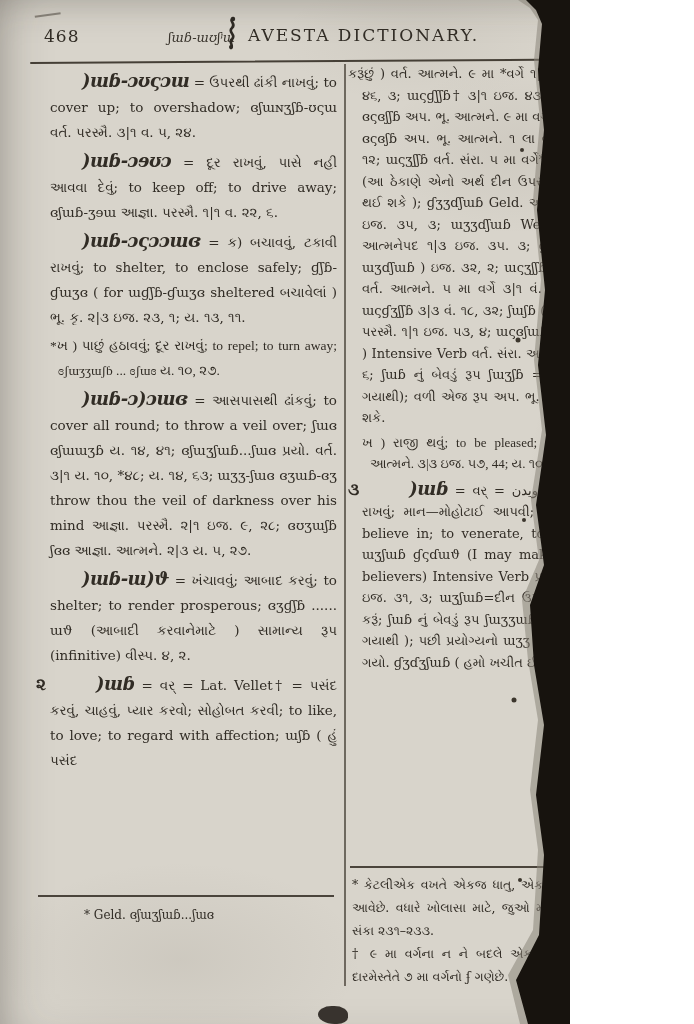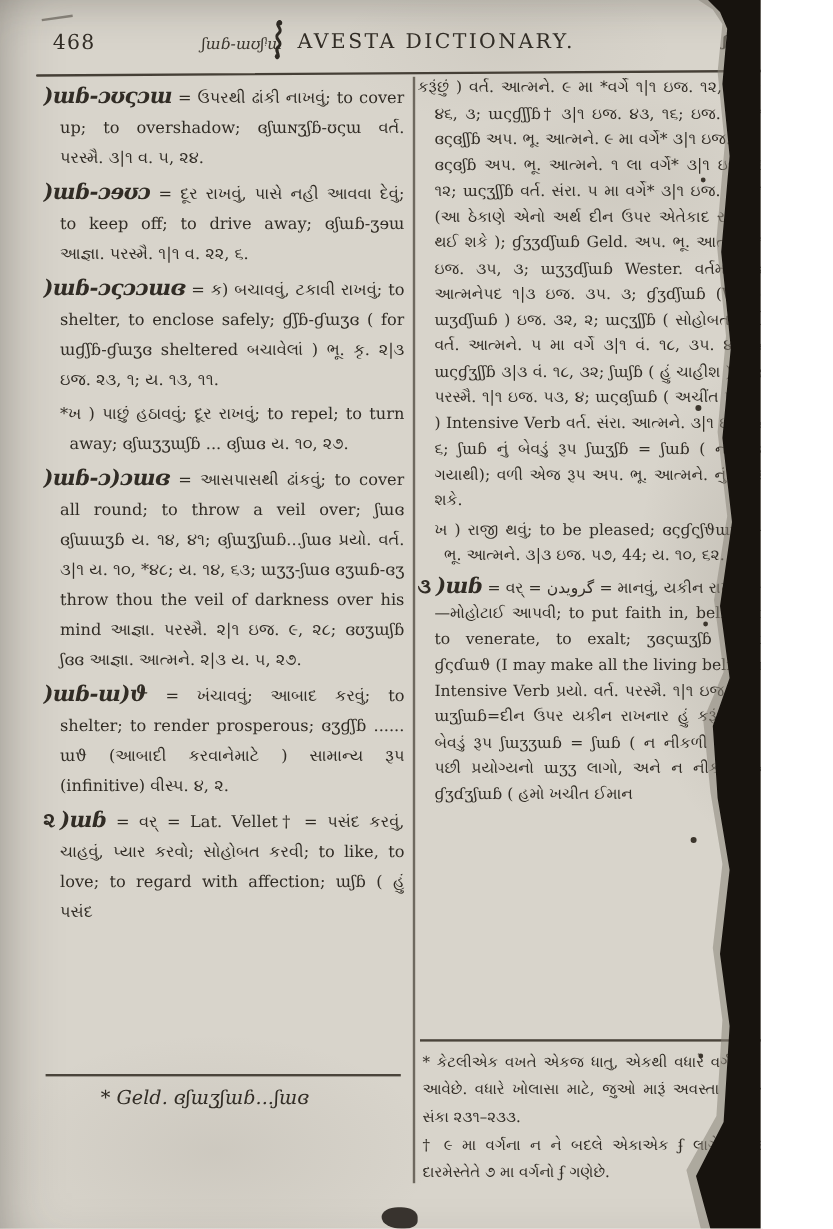--- a/index.html
+++ b/index.html
@@ -1,18 +1,18 @@
 <!DOCTYPE html>
 <html><head>
 <meta charset="utf-8">
 <style>
   html,body{margin:0;padding:0;}
   .page{
     position:relative;
-    width:634px;height:1024px;
+    width:570px;height:1024px;
     background:
       radial-gradient(ellipse 200px 120px at 520px 150px, rgba(120,112,98,.10), transparent 70%),
       radial-gradient(ellipse 160px 300px at 640px 500px, rgba(90,84,72,.18), transparent 70%),
       radial-gradient(ellipse 260px 140px at 180px 960px, rgba(110,102,90,.10), transparent 70%),
       radial-gradient(ellipse 200px 90px at 420px 40px, rgba(120,112,98,.08), transparent 70%),
       #d8d4cb;
     box-shadow: inset 30px 0 50px -30px rgba(40,35,28,.35), inset 0 25px 40px -25px rgba(40,35,28,.25);
     overflow:hidden;
     font-family:"DejaVu Serif","Liberation Serif",serif;
     color:#312c25;
@@ -23,29 +23,29 @@
   .ornament{position:absolute;top:16px;left:224px;}
   .title{position:absolute;top:25px;left:248px;font-size:17px;letter-spacing:2px;text-align:right;}
   .hdr-script-right{position:absolute;top:27px;left:602px;font-size:12px;font-style:italic;color:#3a352d;font-weight:bold;}
   .hdr-rule{position:absolute;top:60px;left:30px;width:626px;height:2px;background:#453f36;transform:rotate(-.35deg);border-radius:2px;}
   
   .col-divider{position:absolute;left:344px;top:64px;width:2px;height:922px;background:#544e44;opacity:.8;}
   .col{position:absolute;overflow:hidden;text-align:justify;}
   .col-left{left:36px;top:68px;width:301px;height:822px;font-size:13.5px;line-height:25px;}
   .col-right{left:348px;top:63px;width:302px;height:800px;font-size:13px;line-height:21.5px;}
   .entry{position:relative;padding-left:14px;text-indent:-14px;margin:0 0 3px 0;}
-  .headword{font-size:18px;font-weight:bold;font-style:italic;letter-spacing:-.5px;white-space:nowrap;}
+  .headword{font-size:18px;font-weight:bold;font-style:italic;letter-spacing:-.5px;white-space:nowrap;margin-left:46px;}
   .entry .prefix-num{font-size:17px;font-weight:bold;margin-right:4px;}
-  .sub{padding-left:22px;text-indent:-8px;}
+  .sub{padding-left:22px;text-indent:-8px;font-family:Liberation Serif, serif;}
   
   .fn-rule{position:absolute;height:2px;background:#4a443b;}
   .fn-rule-left{top:895px;left:38px;width:296px;}
   .fn-rule-right{top:866px;left:350px;width:306px;}
   .footnotes{position:absolute;text-align:left;}
-  .fn-left{top:903px;left:36px;width:300px;font-size:16px;line-height:24px;font-style:italic;}
+  .fn-left{top:903px;left:36px;width:300px;font-size:12px;line-height:24px;}
   .fn-right{top:873px;left:352px;width:302px;font-size:12.5px;line-height:23px;text-align:justify;}
   .fn-left .fn{padding-left:26px;}
   .fn-left .fn:first-child{padding-left:48px;}
   
   .artifact{position:absolute;pointer-events:none;}
   .edge-band{top:0;right:0;}
   .bottom-blob{left:318px;top:1006px;width:30px;height:18px;background:#1c1813;border-radius:50% 50% 40% 60%;opacity:.85;}
   .pencil-mark{top:4px;left:34px;width:26px;height:10px;border-bottom:2px solid rgba(60,54,45,.5);transform:rotate(-8deg);}
 </style>
 </head>

